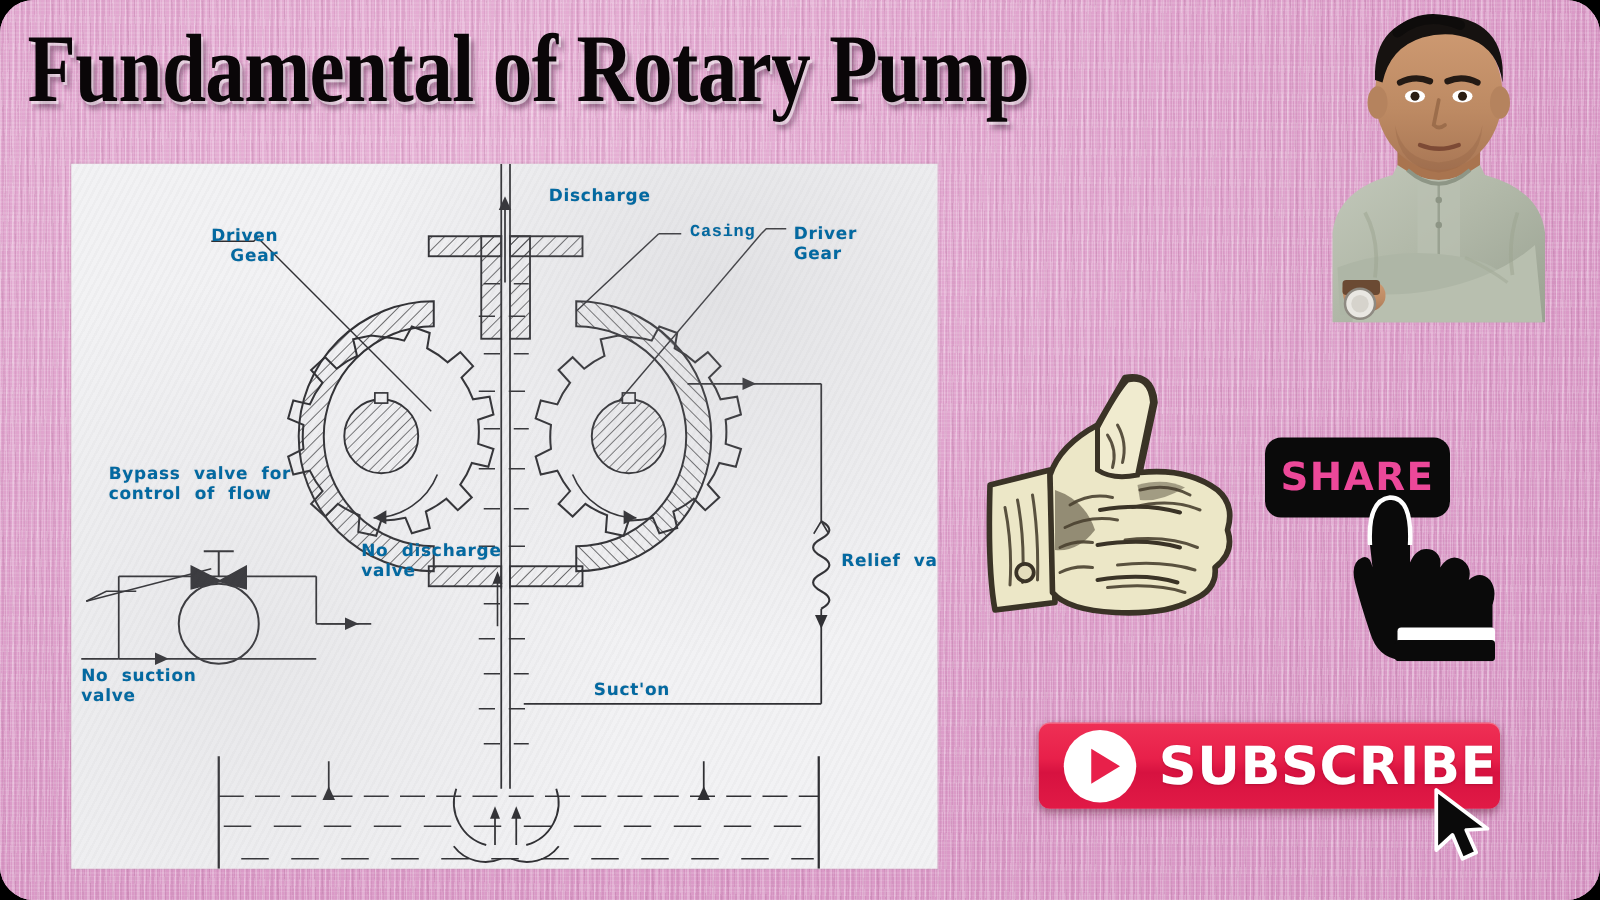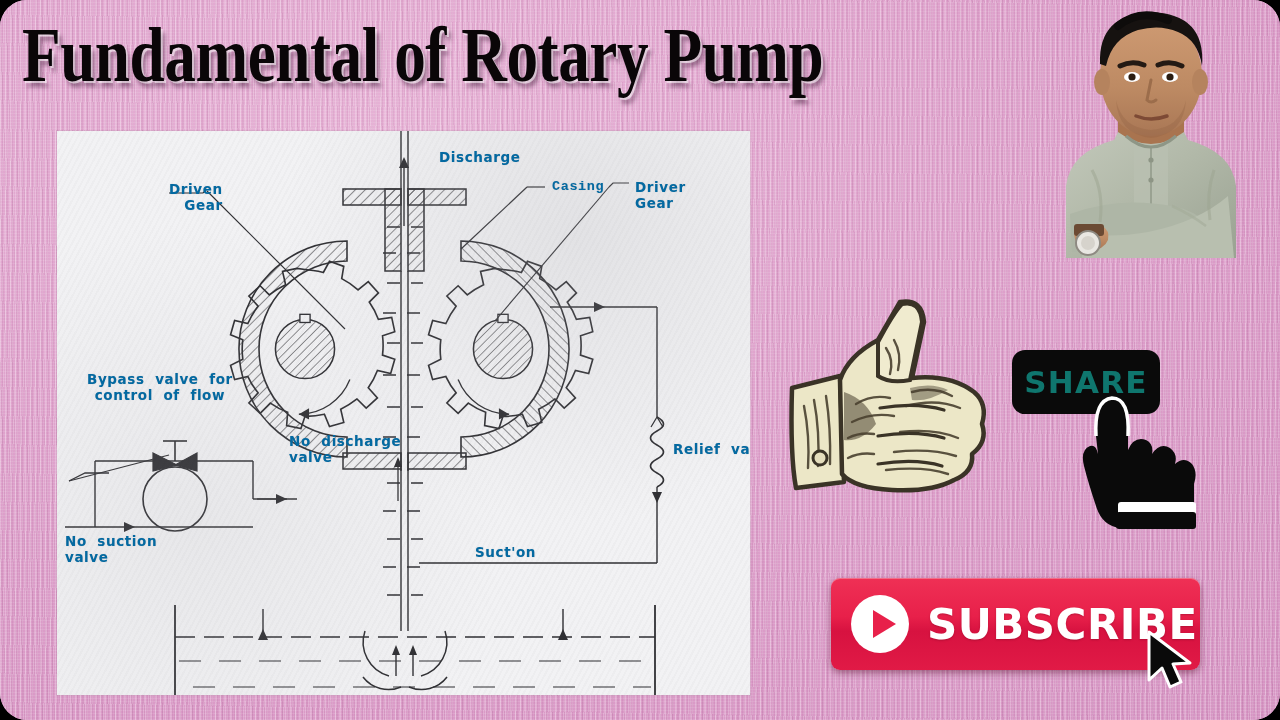--- a/index.html
+++ b/index.html
@@ -139,21 +139,21 @@
     left: 0; top: 0;
     width: 148px;
     height: 64px;
     background: #0a0a0a;
     border-radius: 13px;
     display: flex;
     align-items: center;
     justify-content: center;
   }
   .share-btn span {
-    color: #0f766e;
+    color: #ec4899;
     font-family: "DejaVu Sans", sans-serif;
     font-size: 31px;
     font-weight: 700;
     letter-spacing: 1.2px;
   }
   .share-hand {
     position: absolute;
     left: 62px;
     top: 34px;
     width: 132px;
@@ -166,21 +166,21 @@
     left: 831px;
     top: 578px;
     width: 400px;
     height: 96px;
     z-index: 8;
   }
   .subscribe-btn {
     position: absolute;
     left: 0; top: 0;
     width: 369px;
-    height: 92px;
+    height: 69px;
     border-radius: 9px;
     background: linear-gradient(180deg, #ef3055 0%, #e8204a 42%, #d71240 58%, #e11a46 100%);
     box-shadow: 0 3px 7px rgba(80,10,35,0.45), inset 0 1px 0 rgba(255,255,255,0.30);
     display: flex;
     align-items: center;
     padding-left: 20px;
     box-sizing: border-box;
     text-align: right;
   }
   .play-circle {
@@ -399,21 +399,21 @@
       </g>
     </svg>
 
     <div class="dlabel" style="left:112px; top:50px;text-align:right;">Driven
 Gear</div>
     <div class="dlabel" style="left:382px; top:18px;">Discharge</div>
     <div class="dlabel" style="left:495px; top:48px;font-family:Liberation Mono, monospace;">Casing</div>
     <div class="dlabel" style="left:578px; top:48px;">Driver
 Gear</div>
     <div class="dlabel" style="left:616px; top:310px;">Relief  valve</div>
-    <div class="dlabel" style="left:30px; top:240px;text-align:center;">Bypass  valve  for
+    <div class="dlabel" style="left:30px; top:240px;">Bypass  valve  for
 control  of  flow</div>
     <div class="dlabel" style="left:232px; top:302px;">No  discharge
 valve</div>
     <div class="dlabel" style="left:8px; top:402px;">No  suction
 valve</div>
     <div class="dlabel" style="left:418px; top:378px;margin-top:35px;">Suct'on</div>
   </div>
 
   <div class="person">
     <svg viewBox="0 0 258 258" width="258" height="258">

